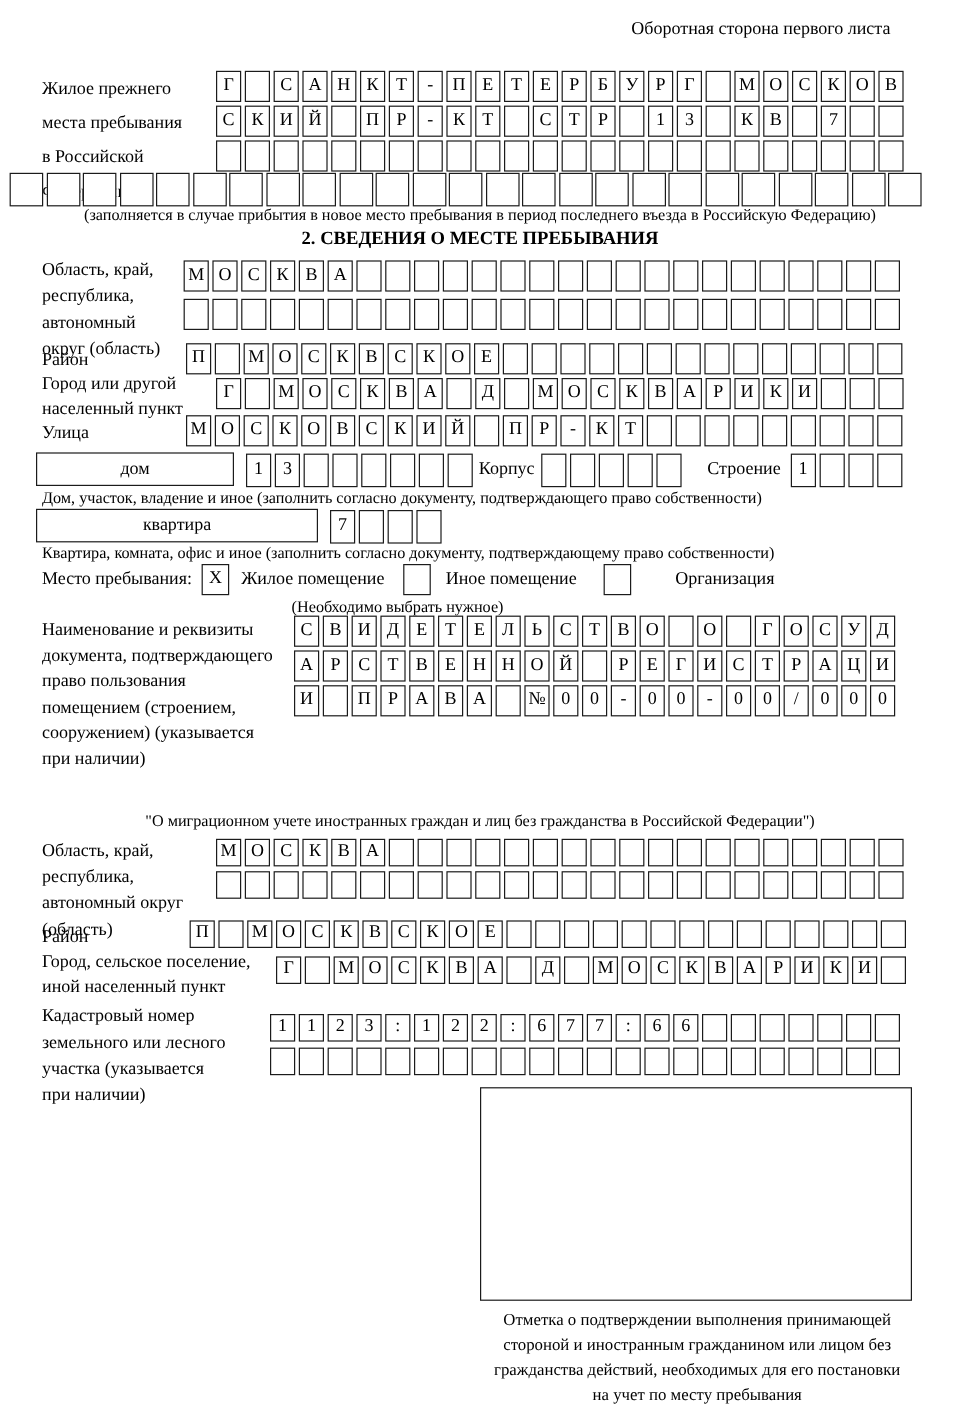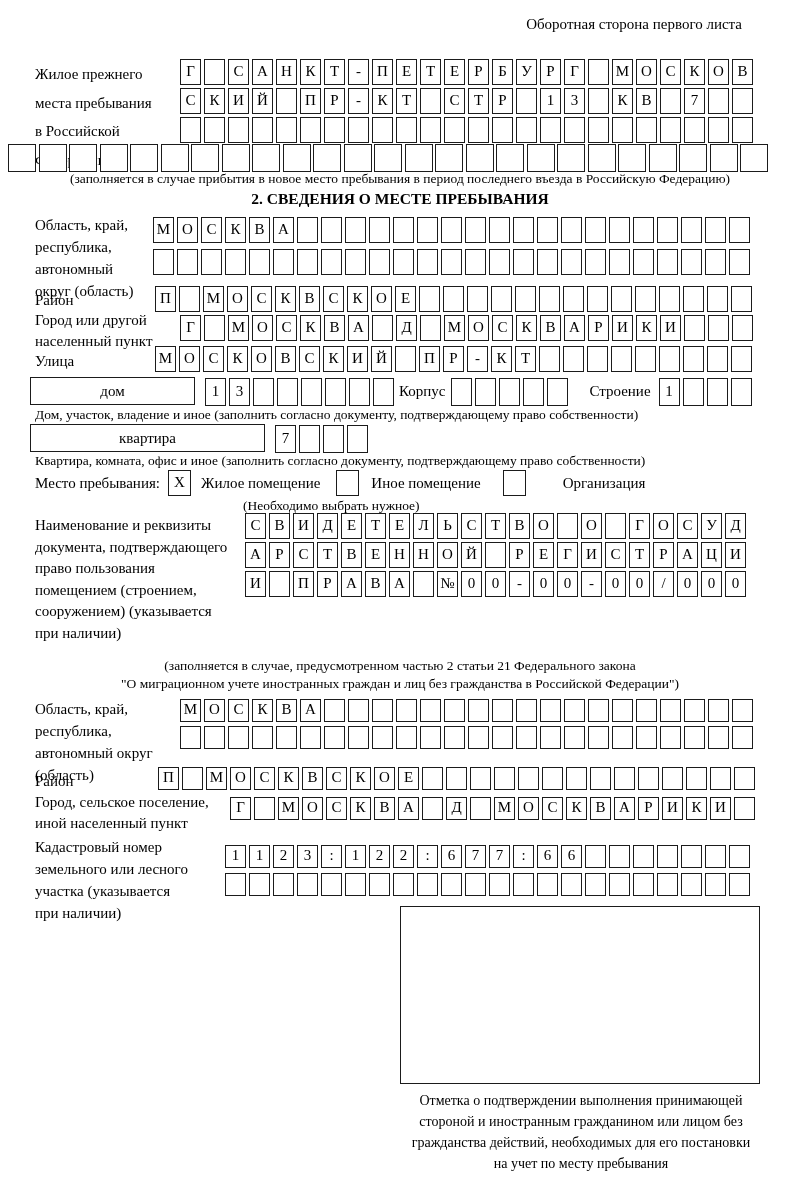--- a/index.html
+++ b/index.html
@@ -74,21 +74,21 @@
   <div class="boxrow" style="left:155px;top:346px;"><span class="cell">М</span><span class="cell">О</span><span class="cell">С</span><span class="cell">К</span><span class="cell">О</span><span class="cell">В</span><span class="cell">С</span><span class="cell">К</span><span class="cell">И</span><span class="cell">Й</span><span class="cell"></span><span class="cell">П</span><span class="cell">Р</span><span class="cell">-</span><span class="cell">К</span><span class="cell">Т</span><span class="cell"></span><span class="cell"></span><span class="cell"></span><span class="cell"></span><span class="cell"></span><span class="cell"></span><span class="cell"></span><span class="cell"></span><span class="cell"></span></div>
 
   <div class="abs inline-flex-row" style="left:30px;top:377px;">
     <div class="namebox" style="width:165px;">дом</div>
     <div class="boxrow tall" style="position:static;margin-left:10px;"><span class="cell">1</span><span class="cell">3</span><span class="cell"></span><span class="cell"></span><span class="cell"></span><span class="cell"></span><span class="cell"></span><span class="cell"></span></div>
     <div class="mesto-label" style="margin:0 6px 0 2px;">Корпус</div>
     <div class="boxrow tall" style="position:static;"><span class="cell"></span><span class="cell"></span><span class="cell"></span><span class="cell"></span><span class="cell"></span></div>
     <div class="mesto-label" style="margin:0 8px 0 18px;">Строение</div>
     <div class="boxrow tall" style="position:static;"><span class="cell">1</span><span class="cell"></span><span class="cell"></span><span class="cell"></span></div>
   </div>
-  <div class="abs note" style="left:35px;top:407px;">Дом, участок, владение и иное (заполнить согласно документу, подтверждающему право собственности)</div>
+  <div class="abs note" style="left:35px;top:407px;">Дом, участок, владение и иное (заполнить согласно документу, подтверждающего право собственности)</div>
 
   <div class="abs inline-flex-row" style="left:30px;top:424px;">
     <div class="namebox" style="width:235px;">квартира</div>
     <div class="boxrow tall" style="position:static;margin-left:10px;"><span class="cell">7</span><span class="cell"></span><span class="cell"></span><span class="cell"></span></div>
   </div>
   <div class="abs note" style="left:35px;top:453px;">Квартира, комната, офис и иное (заполнить согласно документу, подтверждающему право собственности)</div>
 
   <div class="abs inline-flex-row" style="left:35px;top:470px;">
     <span class="mesto-label">Место пребывания:</span>
     <span class="checkbox" style="margin-left:8px;">X</span>
@@ -103,21 +103,20 @@
   <div class="abs flabel lh21" style="left:35px;top:515px;line-height:21.5px;">Наименование и реквизиты
 документа, подтверждающего
 право пользования
 помещением (строением,
 сооружением) (указывается
 при наличии)</div>
   <div class="boxrow" style="left:245px;top:513px;"><span class="cell">С</span><span class="cell">В</span><span class="cell">И</span><span class="cell">Д</span><span class="cell">Е</span><span class="cell">Т</span><span class="cell">Е</span><span class="cell">Л</span><span class="cell">Ь</span><span class="cell">С</span><span class="cell">Т</span><span class="cell">В</span><span class="cell">О</span><span class="cell"></span><span class="cell">О</span><span class="cell"></span><span class="cell">Г</span><span class="cell">О</span><span class="cell">С</span><span class="cell">У</span><span class="cell">Д</span></div>
   <div class="boxrow" style="left:245px;top:542px;"><span class="cell">А</span><span class="cell">Р</span><span class="cell">С</span><span class="cell">Т</span><span class="cell">В</span><span class="cell">Е</span><span class="cell">Н</span><span class="cell">Н</span><span class="cell">О</span><span class="cell">Й</span><span class="cell"></span><span class="cell">Р</span><span class="cell">Е</span><span class="cell">Г</span><span class="cell">И</span><span class="cell">С</span><span class="cell">Т</span><span class="cell">Р</span><span class="cell">А</span><span class="cell">Ц</span><span class="cell">И</span></div>
   <div class="boxrow" style="left:245px;top:571px;"><span class="cell">И</span><span class="cell"></span><span class="cell">П</span><span class="cell">Р</span><span class="cell">А</span><span class="cell">В</span><span class="cell">А</span><span class="cell"></span><span class="cell">№</span><span class="cell">0</span><span class="cell">0</span><span class="cell">-</span><span class="cell">0</span><span class="cell">0</span><span class="cell">-</span><span class="cell">0</span><span class="cell">0</span><span class="cell">/</span><span class="cell">0</span><span class="cell">0</span><span class="cell">0</span></div>
 
-  <div class="abs centered note" style="top:658px;">(заполняется в случае, предусмотренном частью 2 статьи 21 Федерального закона</div>
   <div class="abs centered note" style="top:676px;">"О миграционном учете иностранных граждан и лиц без гражданства в Российской Федерации")</div>
 
   <div class="abs flabel" style="left:35px;top:698px;">Область, край,
 республика,
 автономный округ
 (область)</div>
   <div class="boxrow short" style="left:180px;top:699px;"><span class="cell">М</span><span class="cell">О</span><span class="cell">С</span><span class="cell">К</span><span class="cell">В</span><span class="cell">А</span><span class="cell"></span><span class="cell"></span><span class="cell"></span><span class="cell"></span><span class="cell"></span><span class="cell"></span><span class="cell"></span><span class="cell"></span><span class="cell"></span><span class="cell"></span><span class="cell"></span><span class="cell"></span><span class="cell"></span><span class="cell"></span><span class="cell"></span><span class="cell"></span><span class="cell"></span><span class="cell"></span></div>
   <div class="boxrow short" style="left:180px;top:726px;"><span class="cell"></span><span class="cell"></span><span class="cell"></span><span class="cell"></span><span class="cell"></span><span class="cell"></span><span class="cell"></span><span class="cell"></span><span class="cell"></span><span class="cell"></span><span class="cell"></span><span class="cell"></span><span class="cell"></span><span class="cell"></span><span class="cell"></span><span class="cell"></span><span class="cell"></span><span class="cell"></span><span class="cell"></span><span class="cell"></span><span class="cell"></span><span class="cell"></span><span class="cell"></span><span class="cell"></span></div>
 
   <div class="abs flabel" style="left:35px;top:770px;">Район</div>

